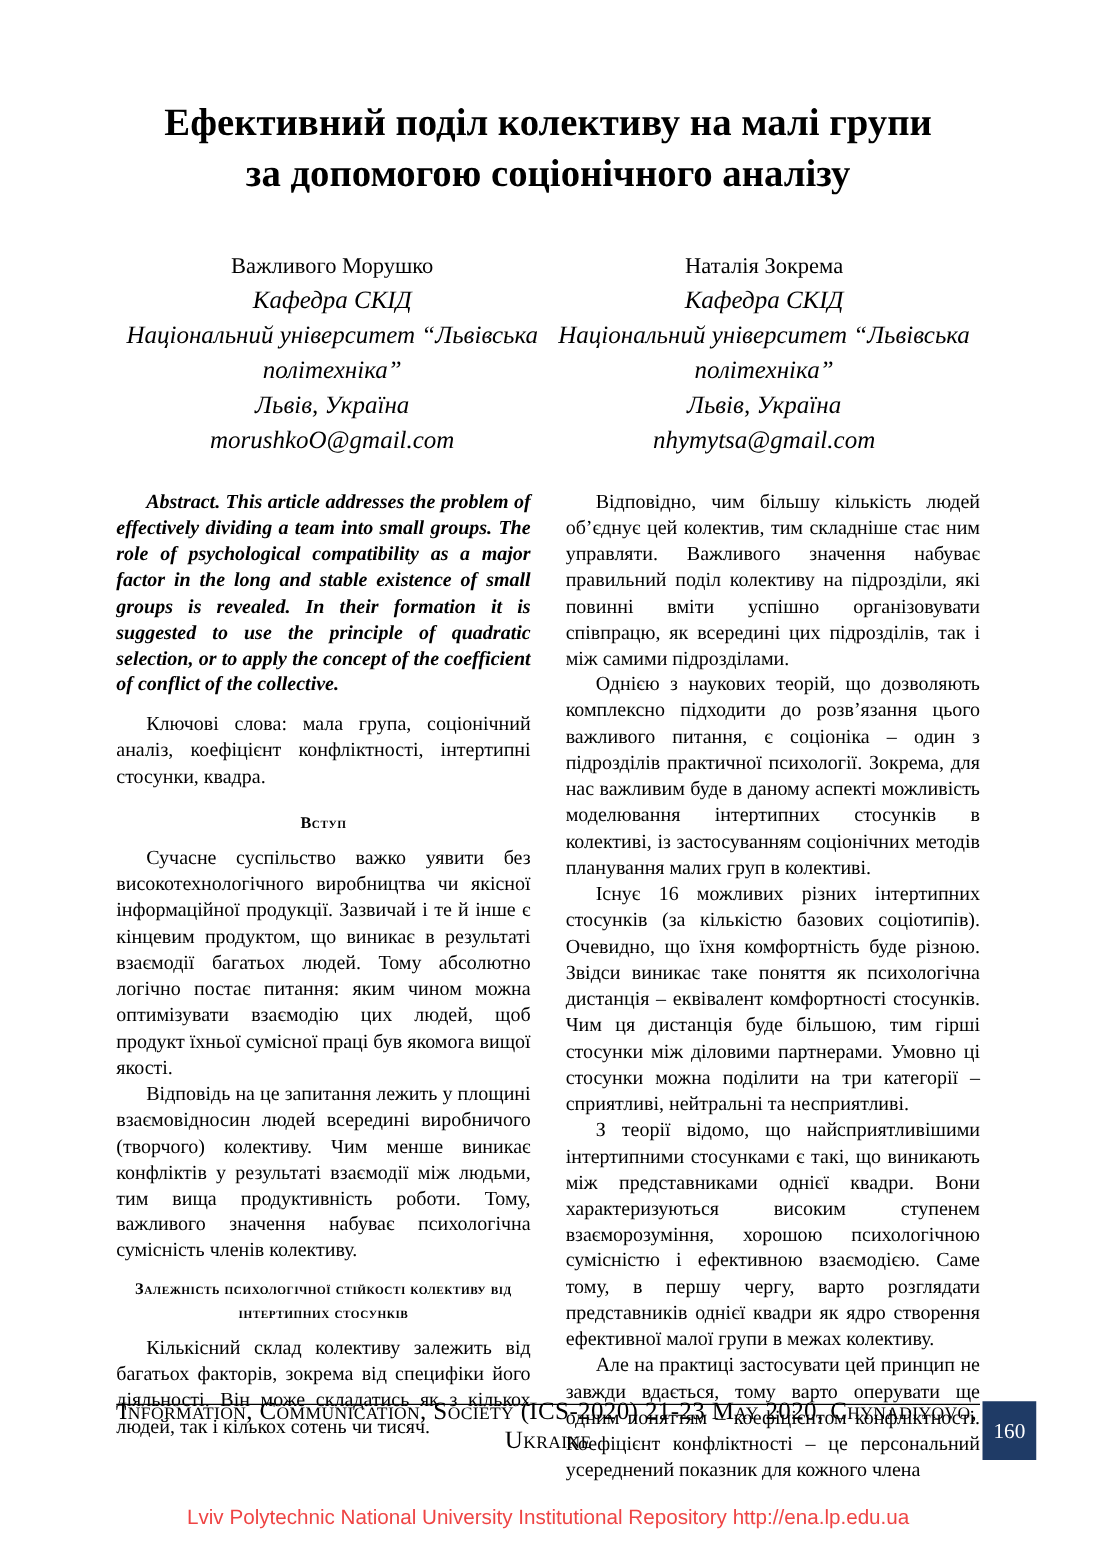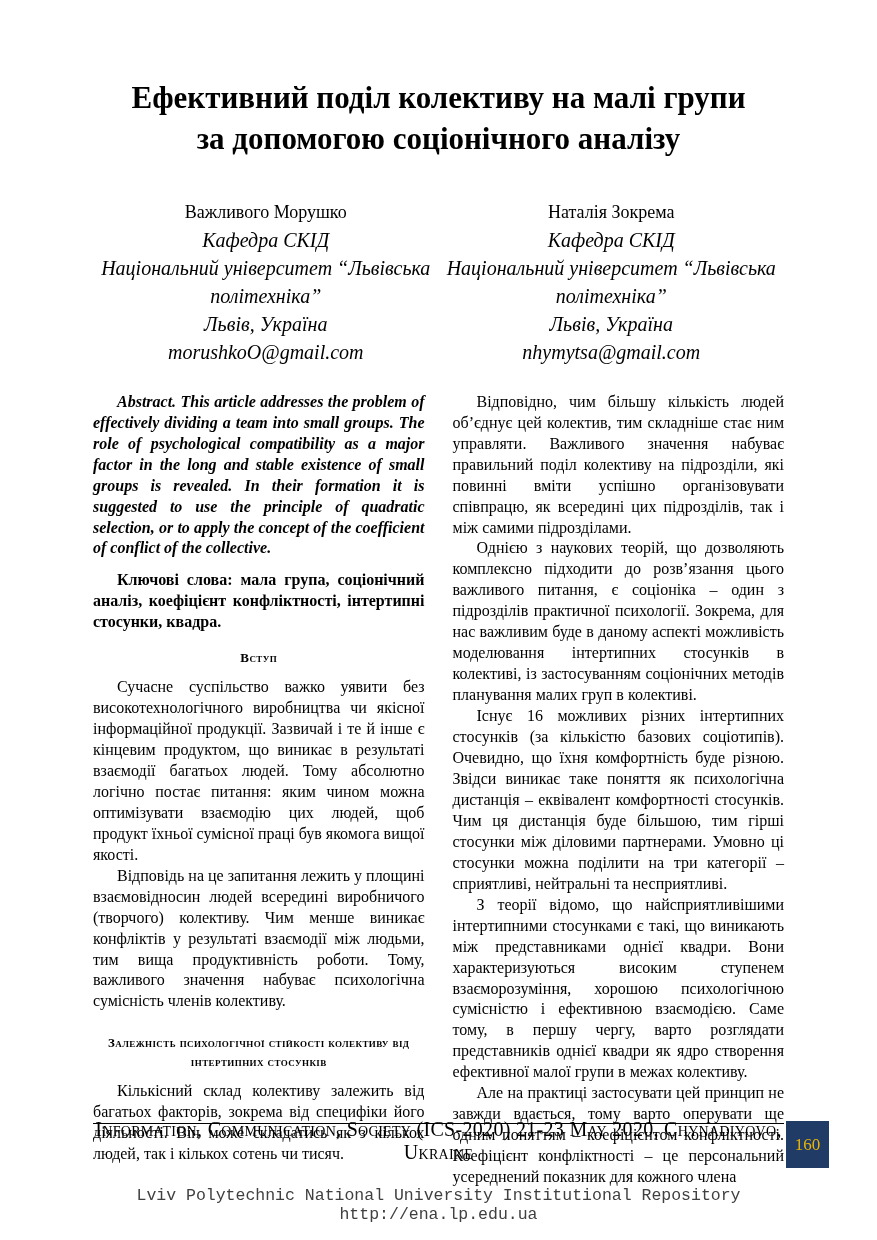--- a/index.html
+++ b/index.html
@@ -43,33 +43,33 @@
     font-size: 16px;
     line-height: 1.31;
     text-align: justify;
     text-indent: 24px;
   }
   .abstract {
     font-weight: bold;
     font-style: italic;
   }
   .keywords {
-    font-weight: bold;
+    font-weight: normal;
     margin-top: 11px !important;
   }
   .section-heading {
     margin: 16px 0 9px 0;
     text-align: center;
     font-size: 13px;
     font-weight: bold;
     font-variant: small-caps;
     letter-spacing: 0.4px;
     line-height: 1.45;
   }
-  .section-heading.second { margin-top: 22px; }
+  .section-heading.second { margin-top: 10px; }
   .footer-rule {
     position: absolute;
     left: 58px;
     right: 58px;
     bottom: 116px;
     border-top: 1px solid #000000;
   }
   .conference-footer {
     position: absolute;
     left: 58px;
@@ -80,35 +80,35 @@
     font-size: 20px;
     letter-spacing: 0.3px;
   }
   .page-number-box {
     position: absolute;
     right: 13px;
     top: 1121px;
     width: 43px;
     height: 47px;
     background: #1f3b66;
-    color: #eab308;
+    color: #ffffff;
     display: flex;
     align-items: center;
     justify-content: center;
     font-size: 17px;
   }
   .repository {
     position: absolute;
     left: 0;
     right: 0;
     bottom: 16px;
     text-align: center;
-    font-family: Liberation Mono, monospace;
+    font-family: Liberation Sans, sans-serif;
     font-size: 16.5px;
-    color: #404040;
+    color: #ef4444;
     margin-top: 36px;
   }
 </style>
 </head>
 <body>
 
 <div class="page">
   <div class="content">
 
     <h1 class="title">

